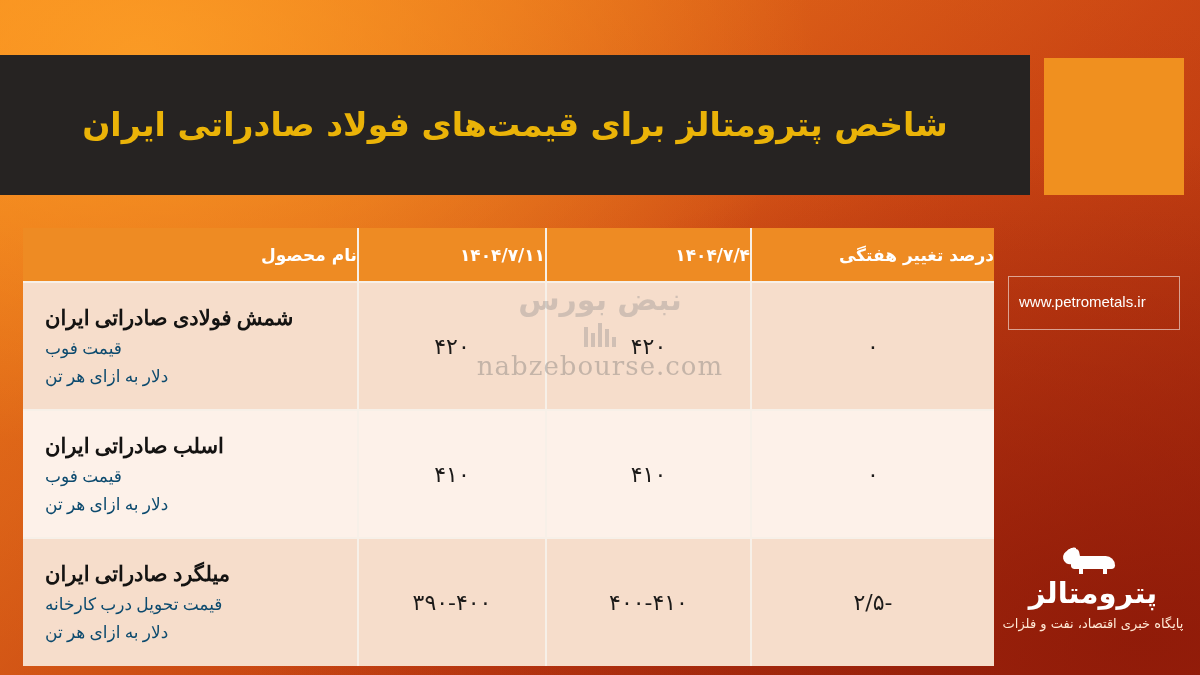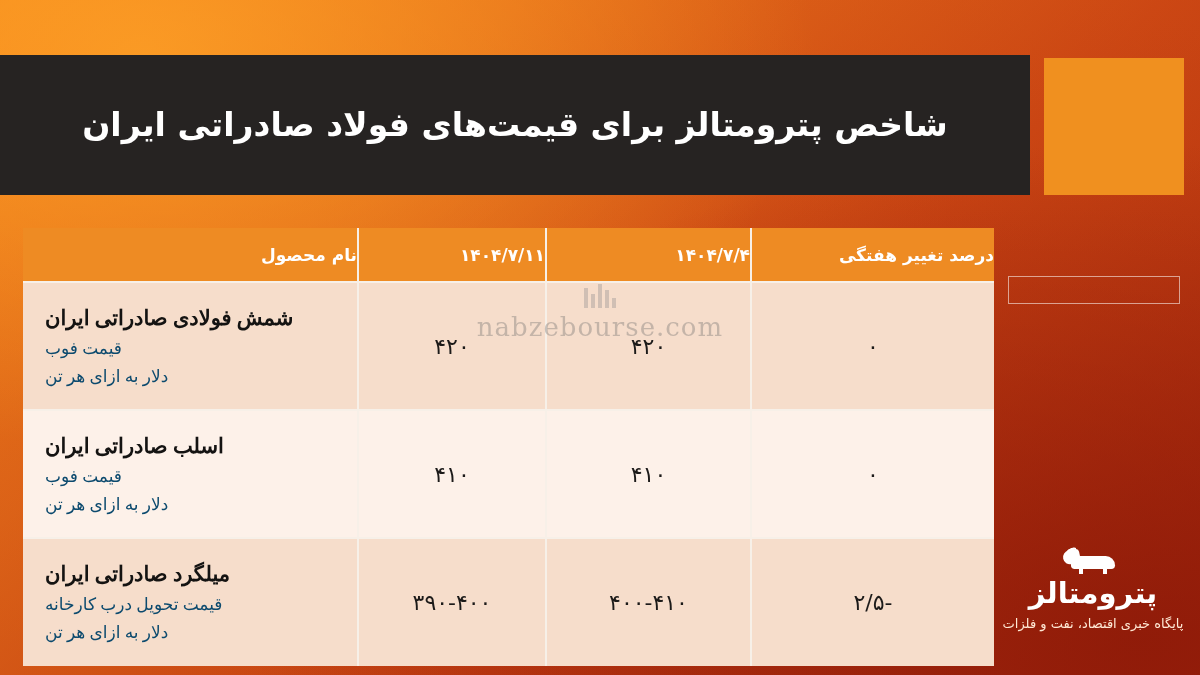--- a/index.html
+++ b/index.html
@@ -31,21 +31,21 @@
     top: 55px;
     left: 0px;
     width: 1030px;
     height: 140px;
     background: #262322;
     display: flex;
     align-items: center;
     justify-content: center;
   }
   .title-bar h1 {
-    color: #ffffff;
+    color: #eab308;
     font-size: 33px;
     font-weight: bold;
     line-height: 1.5;
     text-align: left;
     padding: 0 40px;
     direction: rtl;
   }
   .title-accent {
     position: absolute;
     top: 58px;
@@ -291,31 +291,33 @@
             <span class="prod-sub">قیمت تحویل درب کارخانه</span>
             <span class="prod-sub">دلار به ازای هر تن</span>
           </div>
         </td>
       </tr>
     </tbody>
   </table>
 </div>
 
 <div class="watermark">
+  <div class="wm-fa">نبض بورس</div>
   <div class="wm-bars">
     <i style="height:10px"></i>
       <i style="height:18px"></i>
       <i style="height:24px"></i>
       <i style="height:14px"></i>
       <i style="height:20px"></i>
   </div>
   <div class="wm-text">nabzebourse.com</div>
 </div>
 
 <div class="site-box">
+  <div>www.petrometals.ir</div>
 </div>
 
 <div class="brand">
   <div class="brand-bull">
     <span class="body"></span>
     <span class="head"></span>
     <span class="horn"></span>
     <span class="leg1"></span>
     <span class="leg2"></span>
   </div>

